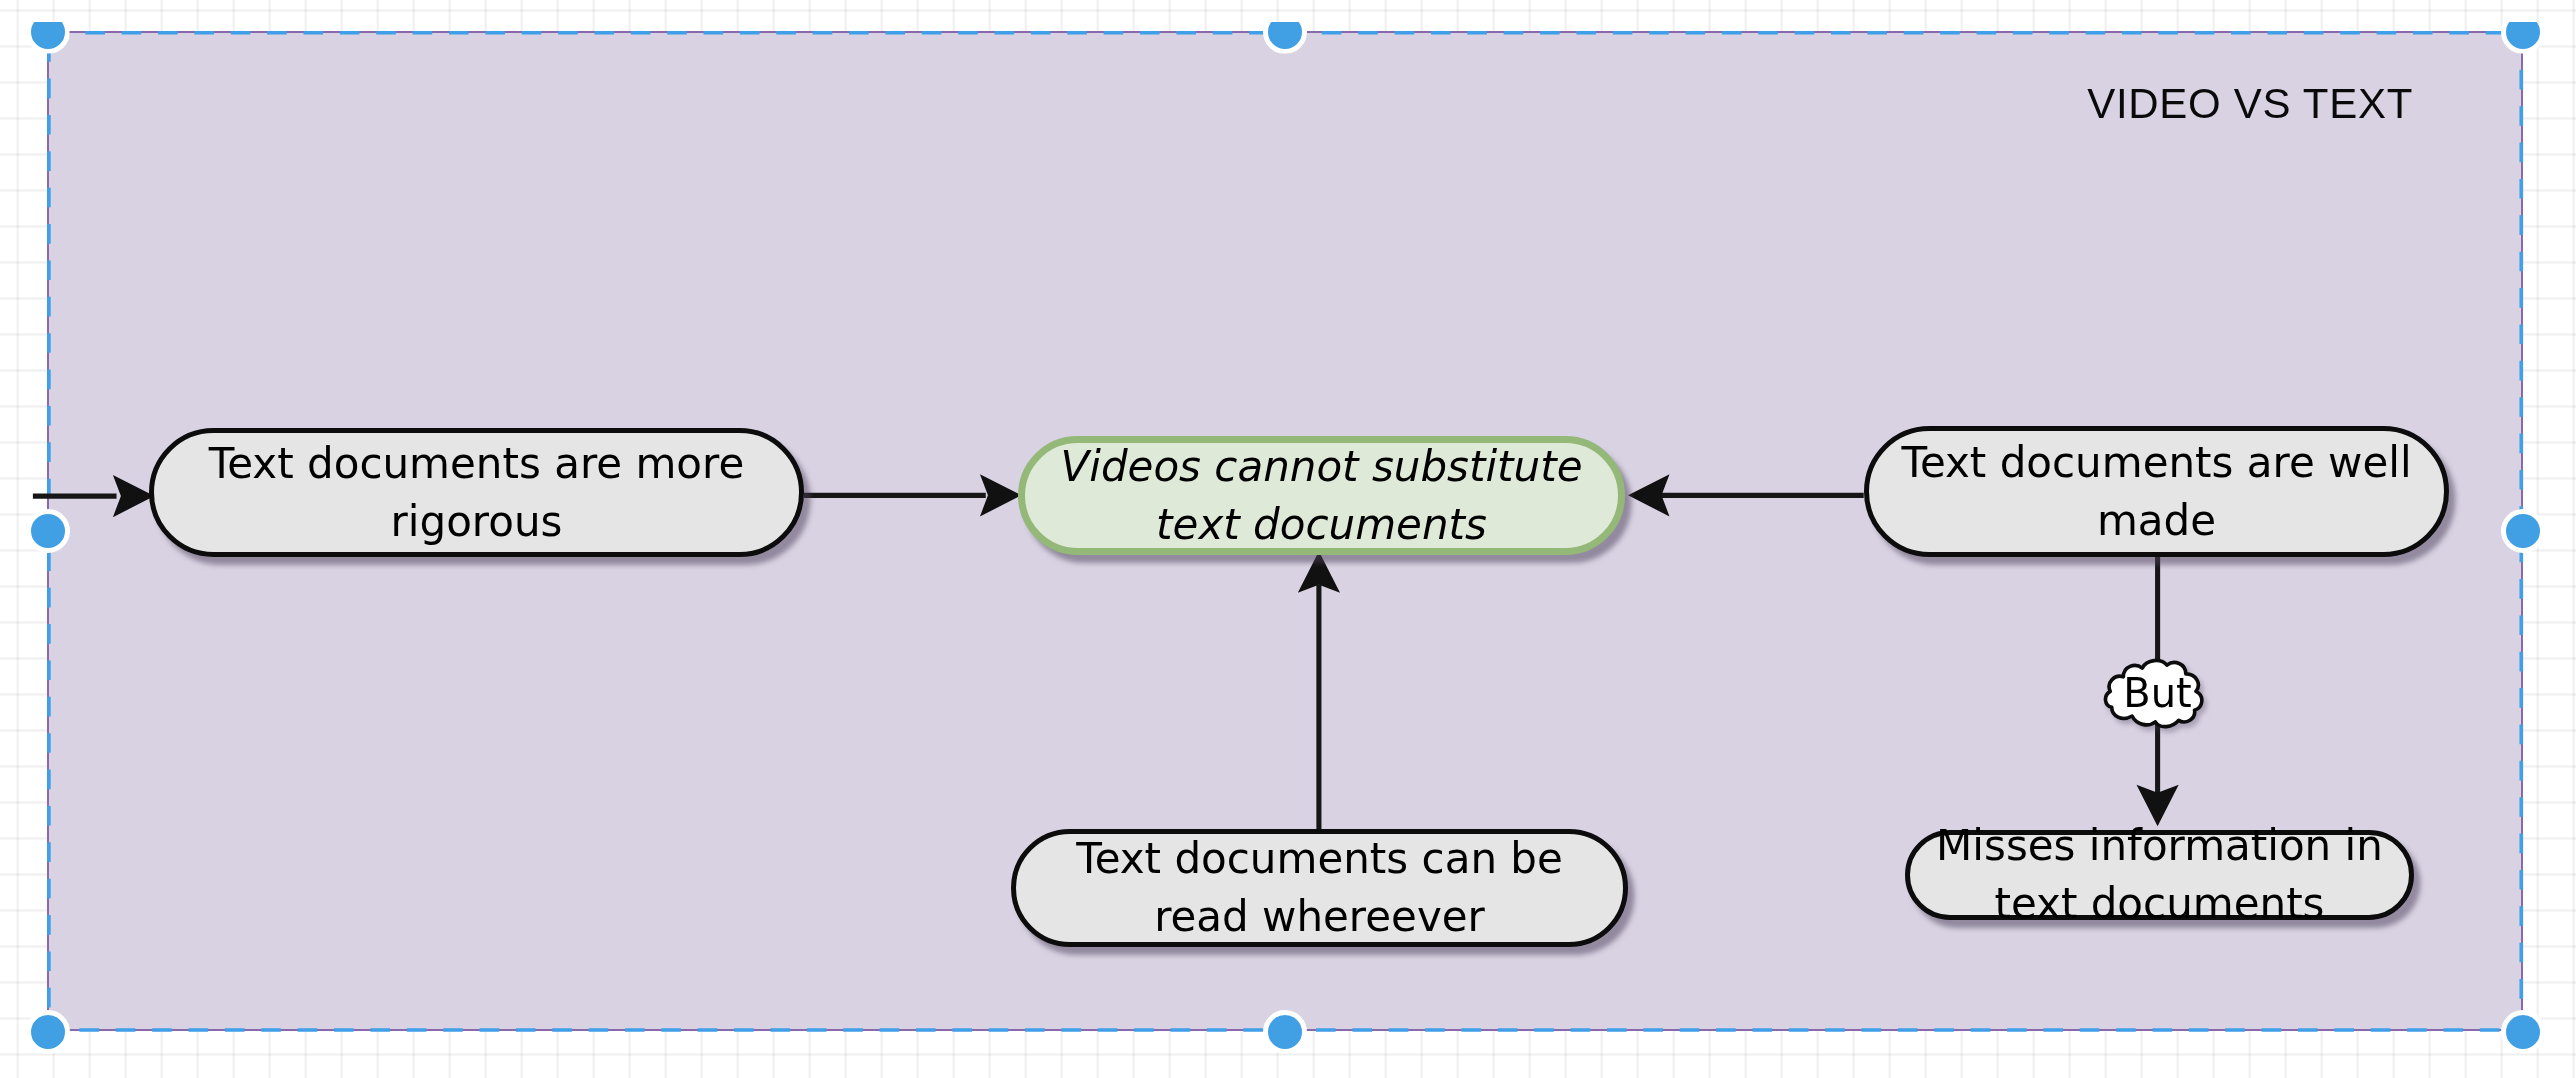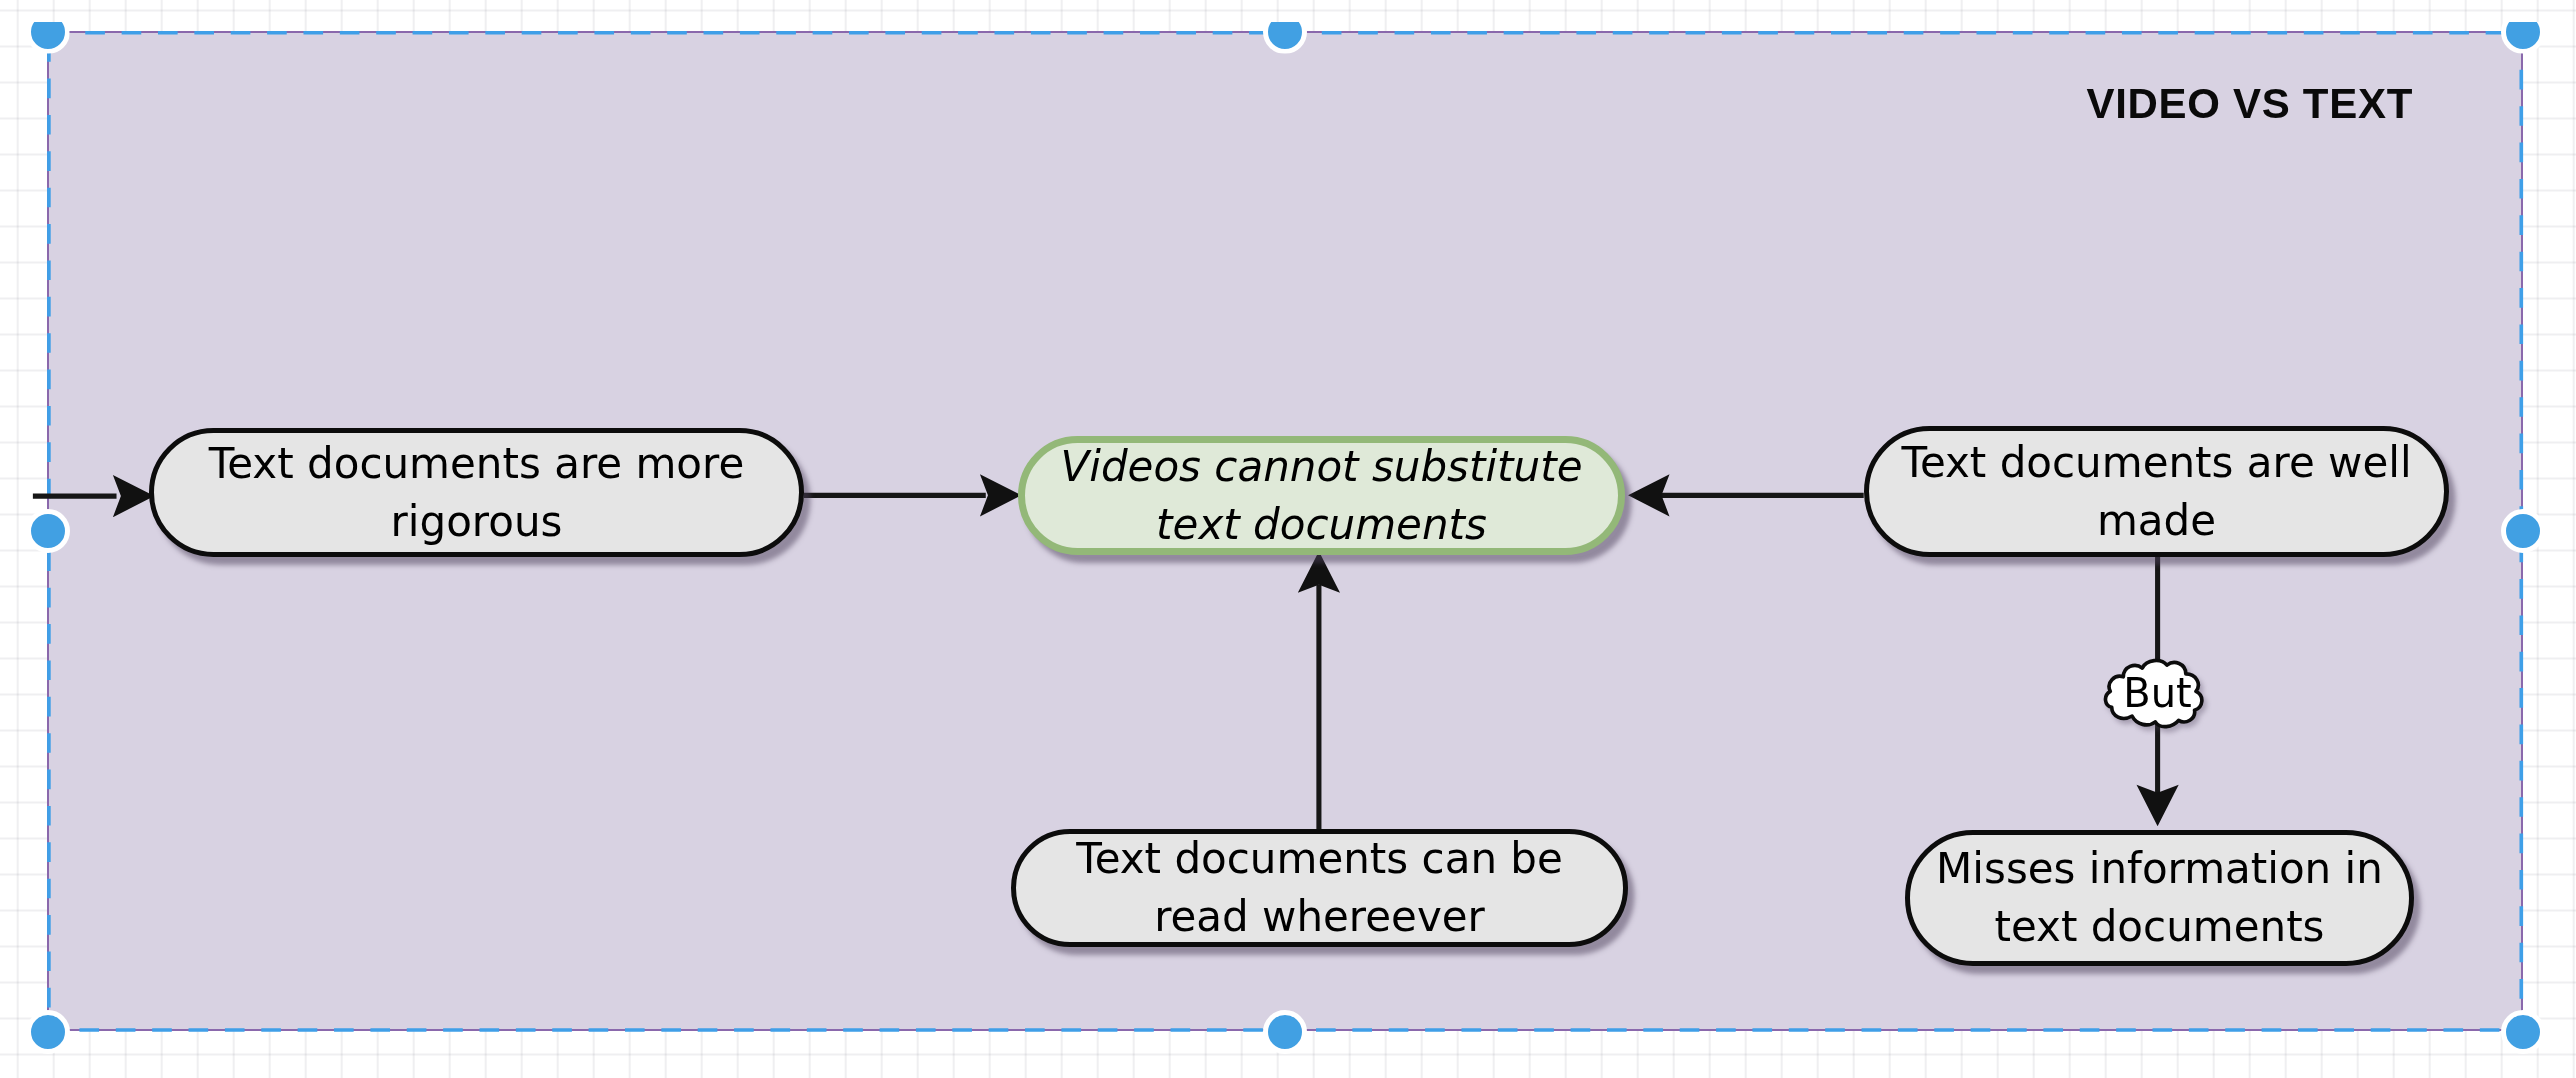--- a/index.html
+++ b/index.html
@@ -14,21 +14,21 @@
     background-position:16.7px 9.5px;
   }
 
   
   .frame{
     position:absolute;left:47px;top:31px;width:2476px;height:1000px;
     box-sizing:border-box;background:#d8d2e2;border:2.9px solid #8a68ac;z-index:1;
   }
   .frame-title{
     position:absolute;top:81px;right:163px;z-index:2;
-    font-family:"Liberation Sans",sans-serif;font-weight:700;font-size:42px;
+    font-family:"Liberation Sans",sans-serif;font-weight:400;font-size:42px;
     line-height:1.1;color:#0a0a0a;letter-spacing:0.7px;white-space:pre;
   }
 
   
   .overlay{position:absolute;left:0;top:0;width:2576px;height:1078px;z-index:3;}
   .edge-line{stroke:#161616;stroke-width:7;fill:none;}
   .edge-head{fill:#111;stroke:none;}
   .sel-rect{fill:none;stroke:#3f9fe8;stroke-width:5;stroke-dasharray:27 23;}
 
   
@@ -40,21 +40,21 @@
   }
   .node .lbl{
     font-family:"DejaVu Sans","Liberation Sans",sans-serif;
     font-size:42px;line-height:58px;color:#000;text-align:center;white-space:pre;
   }
   .node.green{background:#dfe9d8;border:7.3px solid #93b878;font-style:italic;}
   #n1{left:149px; top:428px; width:655px; height:129px;}
   #n2{left:1018px;top:436px; width:607px; height:119px;}
   #n3{left:1864px;top:426px; width:585px; height:131px;}
   #n4{left:1011px;top:829px;width:617px; height:118px;}
-  #n5{left:1905px;top:830px;width:509px; height:136px;}
+  #n5{left:1905px;top:830px;width:509px; height:90px;}
 
   
   .cloud{position:absolute;left:2103px;top:655px;width:109px;height:76px;z-index:5;}
   .cloud svg{position:absolute;inset:0;filter:drop-shadow(3.6px 4.4px 2.9px rgba(77,66,92,0.35));}
   .cloud .lbl{
     position:absolute;inset:0;display:flex;align-items:center;justify-content:center;
     font-family:"DejaVu Sans","Liberation Sans",sans-serif;font-size:40px;color:#000;
   }
 
   

